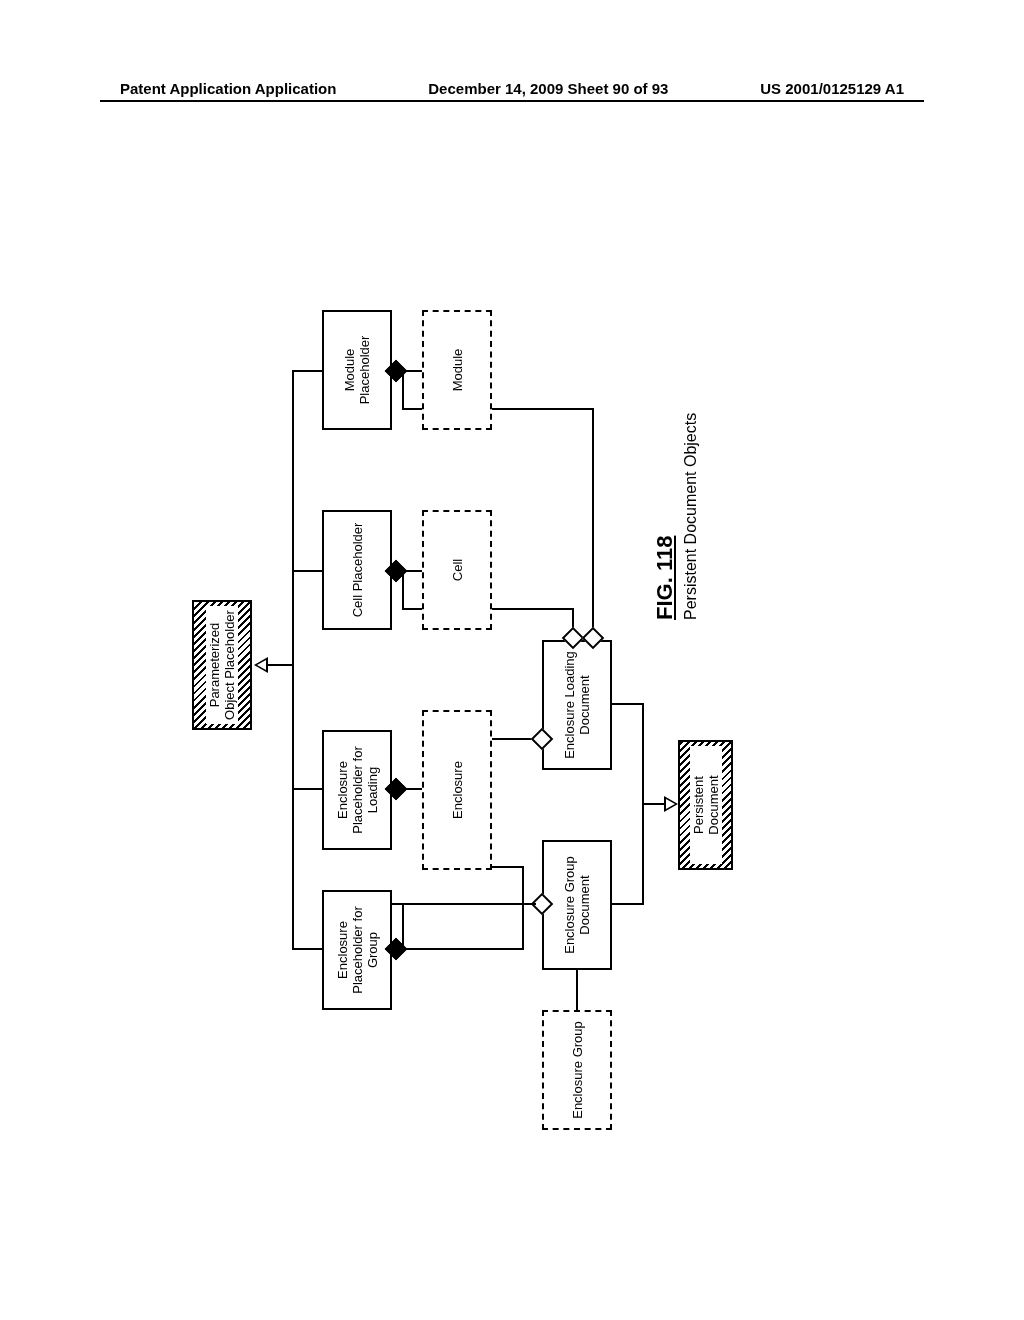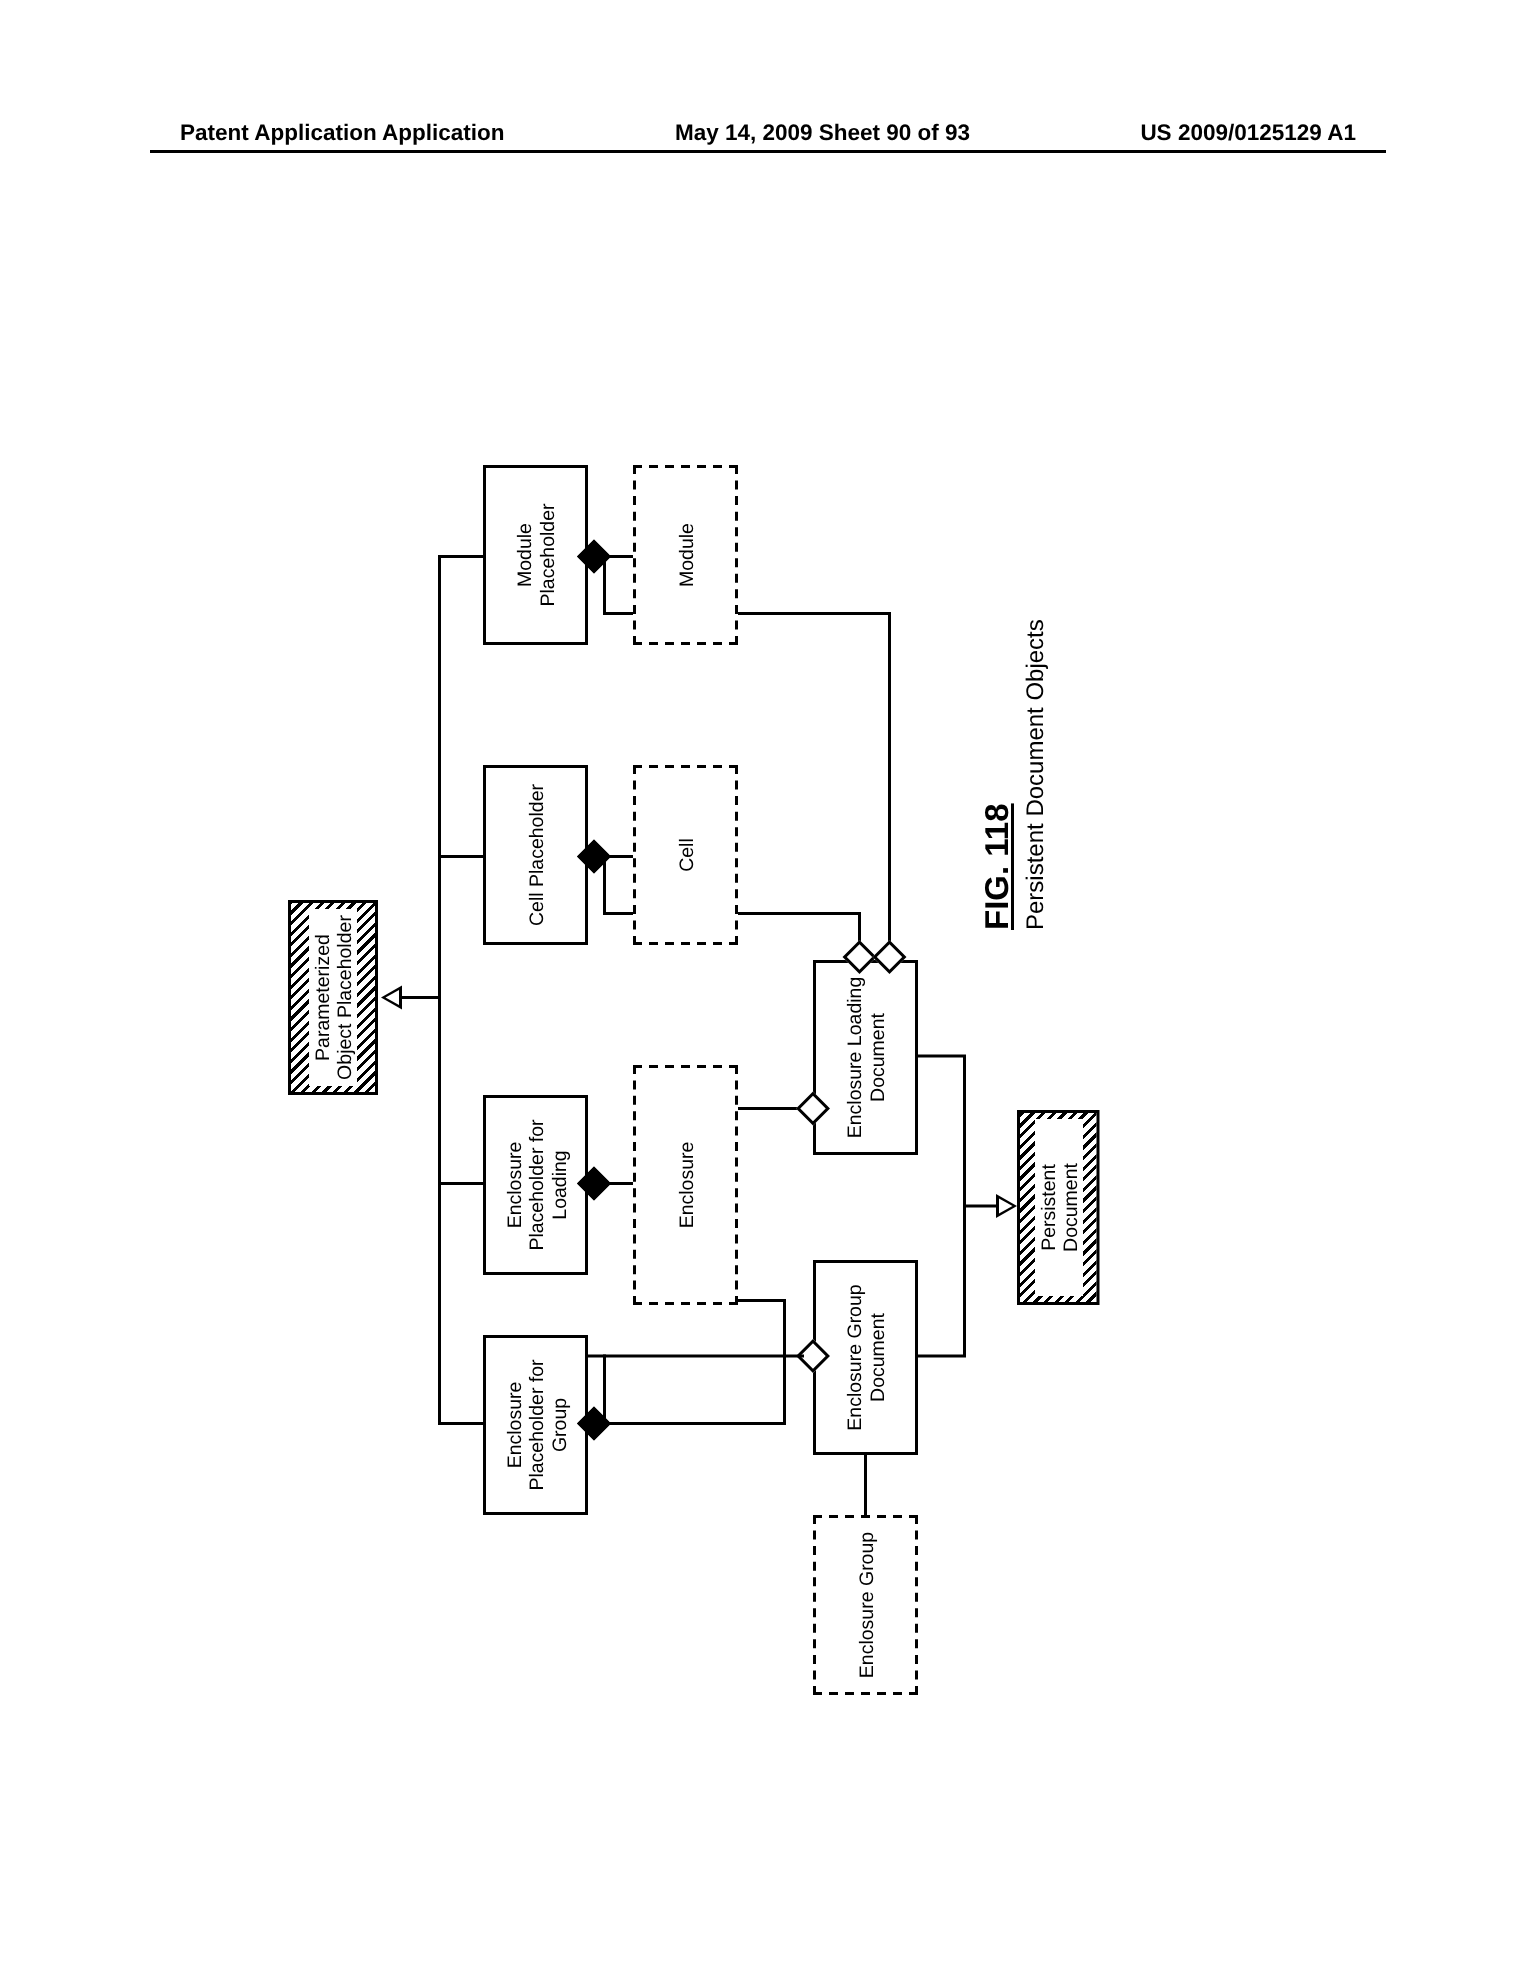--- a/index.html
+++ b/index.html
@@ -131,22 +131,22 @@
   .fig-subtitle {
     position: absolute;
     font-size: 16px;
   }
 </style>
 </head>
 <body>
 
 <div class="header">
   <span>Patent Application Application</span>
-  <span>May 14, 2009  Sheet 90 of 93</span>
-  <span>US 2009/0125129 A1</span>
+  <span>December 14, 2009  Sheet 90 of 93</span>
+  <span>US 2001/0125129 A1</span>
 </div>
 <div class="header-rule"></div>
 
 <div class="diagram-container">
 <div class="diagram">
 
   <div class="box hatched" style="left:340px; top:0px; width:130px; height:60px;">
     <span>Parameterized Object Placeholder</span>
   </div>
 

